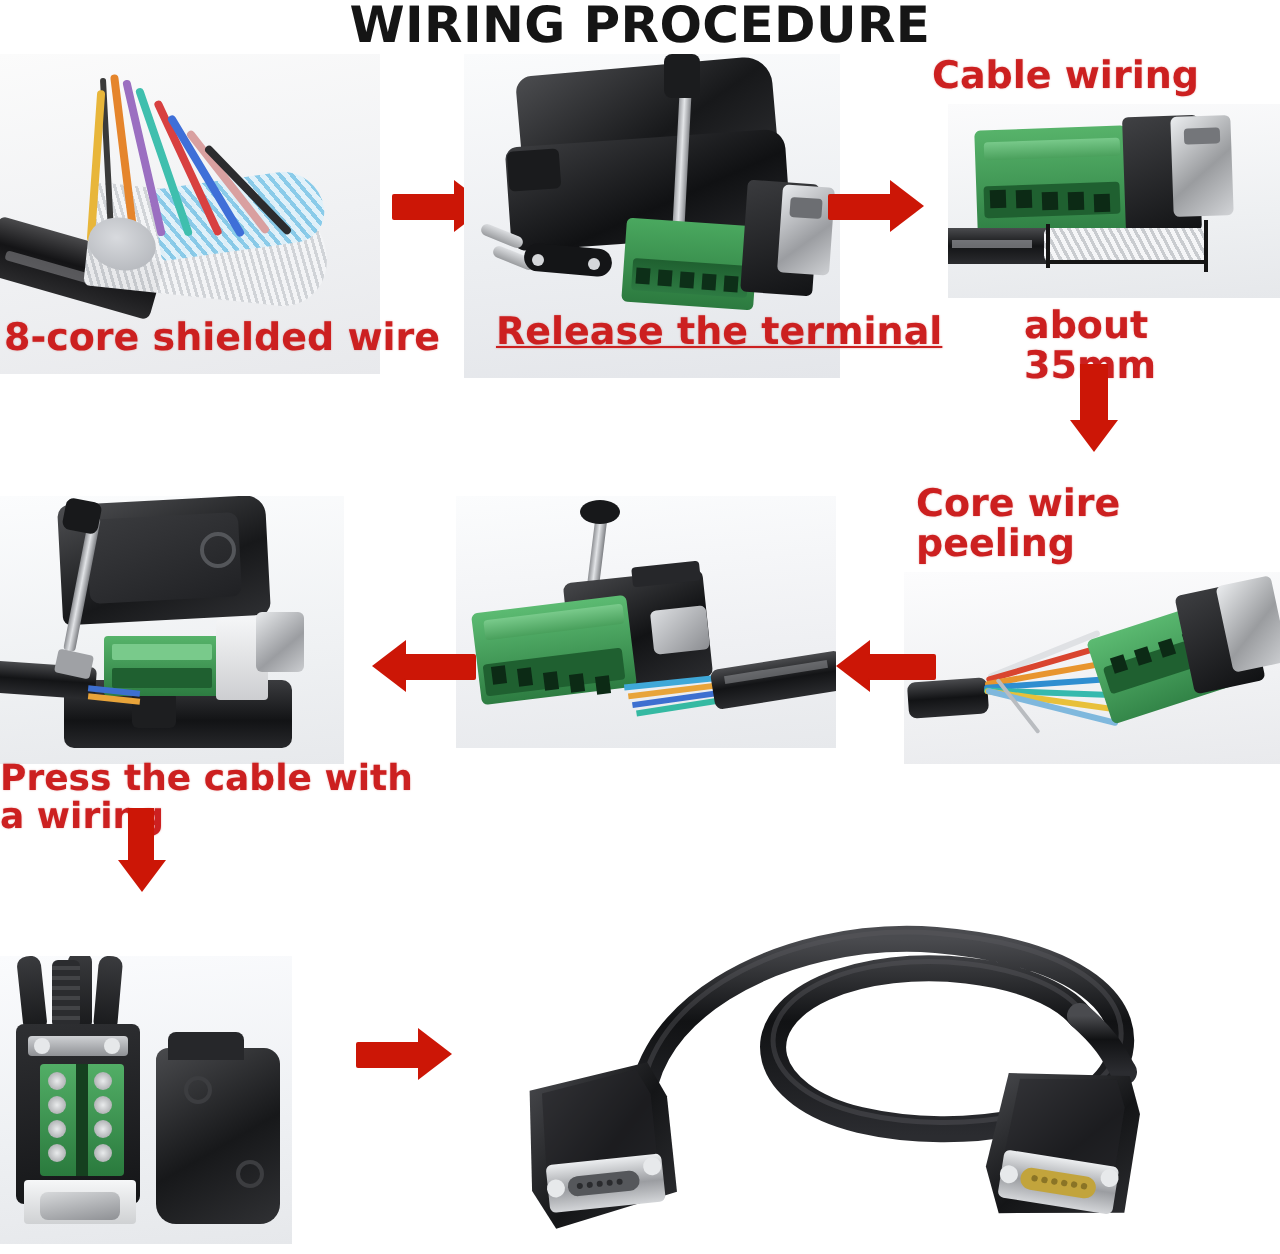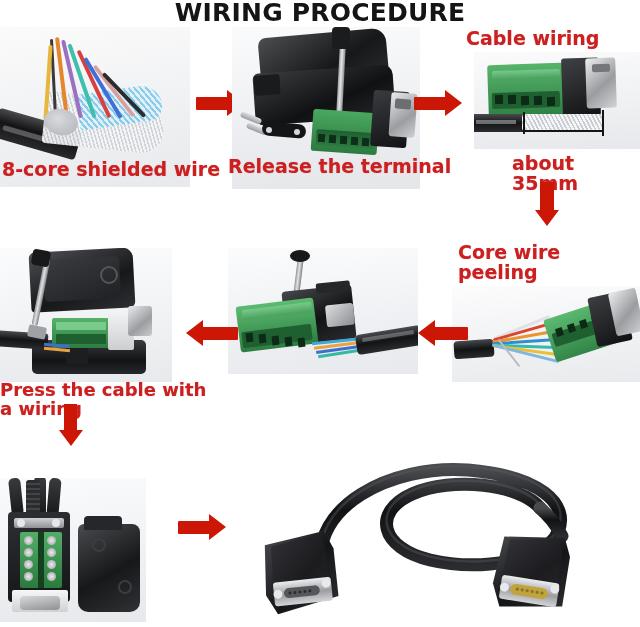--- a/index.html
+++ b/index.html
@@ -134,21 +134,21 @@
       <div class="sh" style="left:97px;top:108px;width:7px;height:8px;background:#0d2f18;transform:rotate(4deg);"></div>
       <div class="sh" style="left:108px;top:109px;width:7px;height:8px;background:#0d2f18;transform:rotate(4deg);"></div>
       <div class="sh" style="left:119px;top:110px;width:7px;height:8px;background:#0d2f18;transform:rotate(4deg);"></div>
       <div class="sh" style="left:130px;top:111px;width:7px;height:8px;background:#0d2f18;transform:rotate(4deg);"></div>
 
       <div class="sh" style="left:140px;top:64px;width:36px;height:56px;background:linear-gradient(160deg,#3a3b3e,#121315);border-radius:3px;transform:rotate(4deg);"></div>
       <div class="sh" style="left:158px;top:66px;width:26px;height:44px;background:linear-gradient(140deg,#e9ebee,#9b9da1 60%,#cfd1d4);border-radius:3px;transform:rotate(4deg);"></div>
       <div class="sh" style="left:163px;top:72px;width:16px;height:10px;background:#6c6e72;border-radius:2px;transform:rotate(4deg);"></div>
     </div>
   </div>
-  <div class="abs cap" style="left:228px;top:157px;font-size:19px;">Release the terminal</div>
+  <div class="abs cap" style="left:248px;top:157px;font-size:19px;text-decoration:underline;">Release the terminal</div>
 
   <div class="arrow-r" style="left:414px;top:88px;width:52px;height:30px;">
     <div class="shaft" style="left:0;top:9px;width:34px;height:13px;"></div>
     <div class="head" style="left:31px;top:2px;"></div>
   </div>
 
   <div class="abs cap" style="left:466px;top:29px;font-size:19px;">Cable wiring</div>
 
   <div class="abs photo" style="left:474px;top:52px;width:166px;height:97px;
               background:linear-gradient(175deg,#fbfbfc,#eef0f2 60%,#e6e8eb);">

